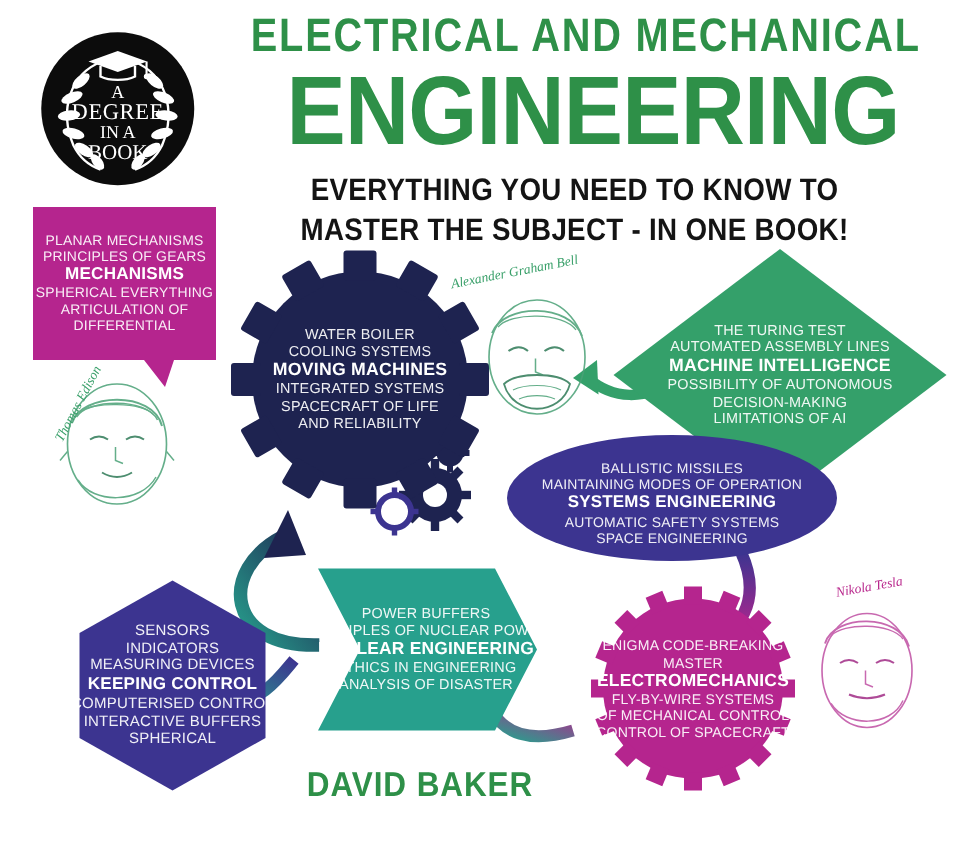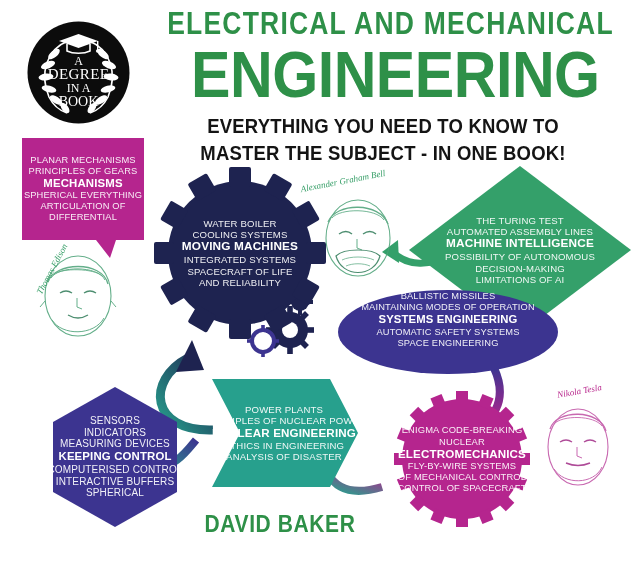--- a/index.html
+++ b/index.html
@@ -360,33 +360,33 @@
     <div class="txt">
       <span class="sub">THE TURING TEST</span>
       <span class="sub">AUTOMATED ASSEMBLY LINES</span>
       <span class="main">MACHINE INTELLIGENCE</span>
       <span class="sub">POSSIBILITY OF AUTONOMOUS</span>
       <span class="sub">DECISION-MAKING</span>
       <span class="sub">LIMITATIONS OF AI</span>
     </div>
   </div>
 
-  <div class="node" id="n-systems" style="left:344px;top:284px;width:208px;height:72px;">
+  <div class="node" id="n-systems" style="left:344px;top:300px;width:208px;height:72px;">
     <div class="txt">
       <span class="sub">BALLISTIC MISSILES</span>
       <span class="sub">MAINTAINING MODES OF OPERATION</span>
       <span class="main">SYSTEMS ENGINEERING</span>
       <span class="sub">AUTOMATIC SAFETY SYSTEMS</span>
       <span class="sub">SPACE ENGINEERING</span>
     </div>
   </div>
 
   <div class="node" id="n-nuclear" style="left:196px;top:386px;width:176px;height:94px;">
     <div class="txt">
-      <span class="sub">POWER PLANTS</span>
+      <span class="sub">POWER BUFFERS</span>
       <span class="sub">PRINCIPLES OF NUCLEAR POWER</span>
       <span class="main">NUCLEAR ENGINEERING</span>
       <span class="sub">ETHICS IN ENGINEERING</span>
       <span class="sub">ANALYSIS OF DISASTER</span>
     </div>
   </div>
 
   <div class="node" id="n-keeping" style="left:45px;top:396px;width:140px;height:122px;">
     <div class="txt">
       <span class="sub">SENSORS</span>
@@ -395,21 +395,21 @@
       <span class="main">KEEPING CONTROL</span>
       <span class="sub">COMPUTERISED CONTROL</span>
       <span class="sub">INTERACTIVE BUFFERS</span>
       <span class="sub">SPHERICAL</span>
     </div>
   </div>
 
   <div class="node" id="n-electro" style="left:384px;top:406px;width:156px;height:106px;">
     <div class="txt">
       <span class="sub">ENIGMA CODE-BREAKING</span>
-      <span class="sub">NUCLEAR</span>
+      <span class="sub">MASTER</span>
       <span class="main">ELECTROMECHANICS</span>
       <span class="sub">FLY-BY-WIRE SYSTEMS</span>
       <span class="sub">OF MECHANICAL CONTROL</span>
       <span class="sub">CONTROL OF SPACECRAFT</span>
     </div>
   </div>
 
   <div class="plabel" id="lbl-bell">Alexander Graham Bell</div>
   <div class="plabel" id="lbl-edison">Thomas Edison</div>
   <div class="plabel" id="lbl-tesla">Nikola Tesla</div>

